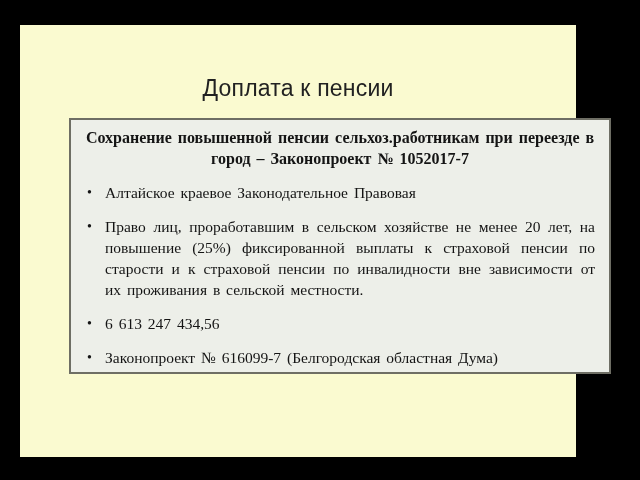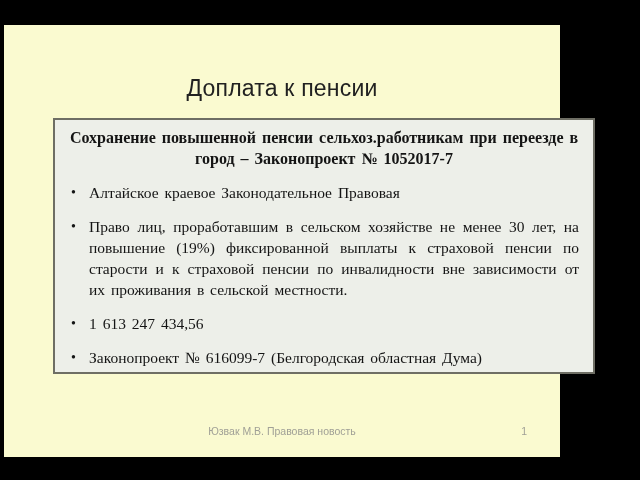--- a/index.html
+++ b/index.html
@@ -13,21 +13,21 @@
   }
   *{margin:0;padding:0;box-sizing:border-box;}
   html,body{width:640px;height:480px;overflow:hidden;}
   body{
     background:var(--letterbox);
     position:relative;
     font-family:"Liberation Sans", sans-serif;
   }
   .slide{
     position:absolute;
-    left:4px; top:25px;
+    left:20px; top:25px;
     width:556px; height:432px;
     background:var(--slide-bg);
   }
   .slide-title{
     position:absolute;
     top:50px; left:0; right:0;
     text-align:center;
     font-family:"Liberation Sans", sans-serif;
     font-size:23px;
     font-weight:400;
@@ -97,31 +97,27 @@
   <div class="content-box">
     <div class="box-heading">Сохранение повышенной пенсии сельхоз.работникам при переезде в город – Законопроект № 1052017-7</div>
 
     <ul class="bullet-list">
       <li class="bullet-item">
         <span class="bullet-marker">•</span>
         <span class="bullet-text">Алтайское краевое Законодательное Правовая</span>
       </li>
       <li class="bullet-item justified">
         <span class="bullet-marker">•</span>
-        <span class="bullet-text">Право лиц, проработавшим в сельском хозяйстве не менее 30 лет, на повышение (19%) фиксированной выплаты к страховой пенсии по старости и к страховой пенсии по инвалидности вне зависимости от их проживания в сельской местности.</span>
+        <span class="bullet-text">Право лиц, проработавшим в сельском хозяйстве не менее 20 лет, на повышение (25%) фиксированной выплаты к страховой пенсии по старости и к страховой пенсии по инвалидности вне зависимости от их проживания в сельской местности.</span>
       </li>
       <li class="bullet-item">
         <span class="bullet-marker">•</span>
-        <span class="bullet-text">1 613 247 434,56</span>
+        <span class="bullet-text">6 613 247 434,56</span>
       </li>
       <li class="bullet-item">
         <span class="bullet-marker">•</span>
         <span class="bullet-text">Законопроект № 616099-7 (Белгородская областная Дума)</span>
       </li>
     </ul>
   </div>
 
-  <div class="footer">
-    <span class="footer-author">Юзвак М.В. Правовая новость</span>
-    <span class="footer-page">1</span>
-  </div>
 
 </div>
 
 </body></html>

